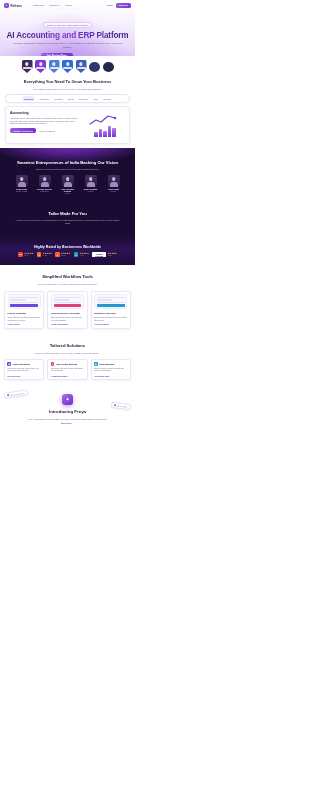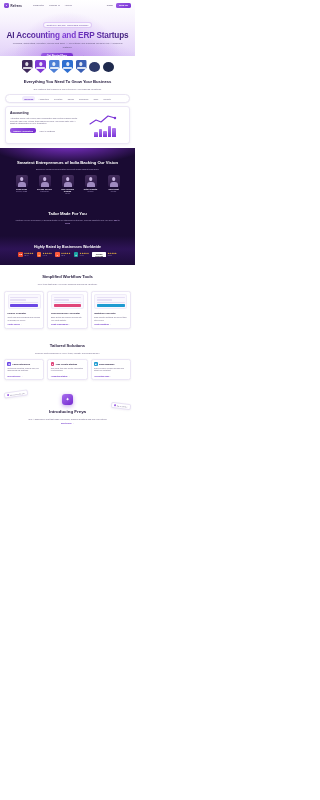--- a/index.html
+++ b/index.html
@@ -265,21 +265,21 @@
         </span>
       </div>
       <div class="nav-right">
         <span class="login-link">Login</span>
         <span class="cta-btn">Sign Up</span>
       </div>
     </nav>
 
     <div class="hero-body">
       <span class="eyebrow">Trusted by 150,000+ businesses worldwide</span>
-      <h1 class="hero-title">AI Accounting and ERP Startups</h1>
+      <h1 class="hero-title">AI Accounting and ERP Platform</h1>
       <p class="hero-sub">Invoicing, accounting, inventory, payroll and CRM — everything your business needs in one AI powered platform.</p>
       <div class="hero-actions">
         <span class="btn-primary">Get Started Free</span>
         <span class="btn-ghost">
           <i class="play"></i>
           <span>Watch Demo</span>
         </span>
       </div>
     </div>
   </section>

